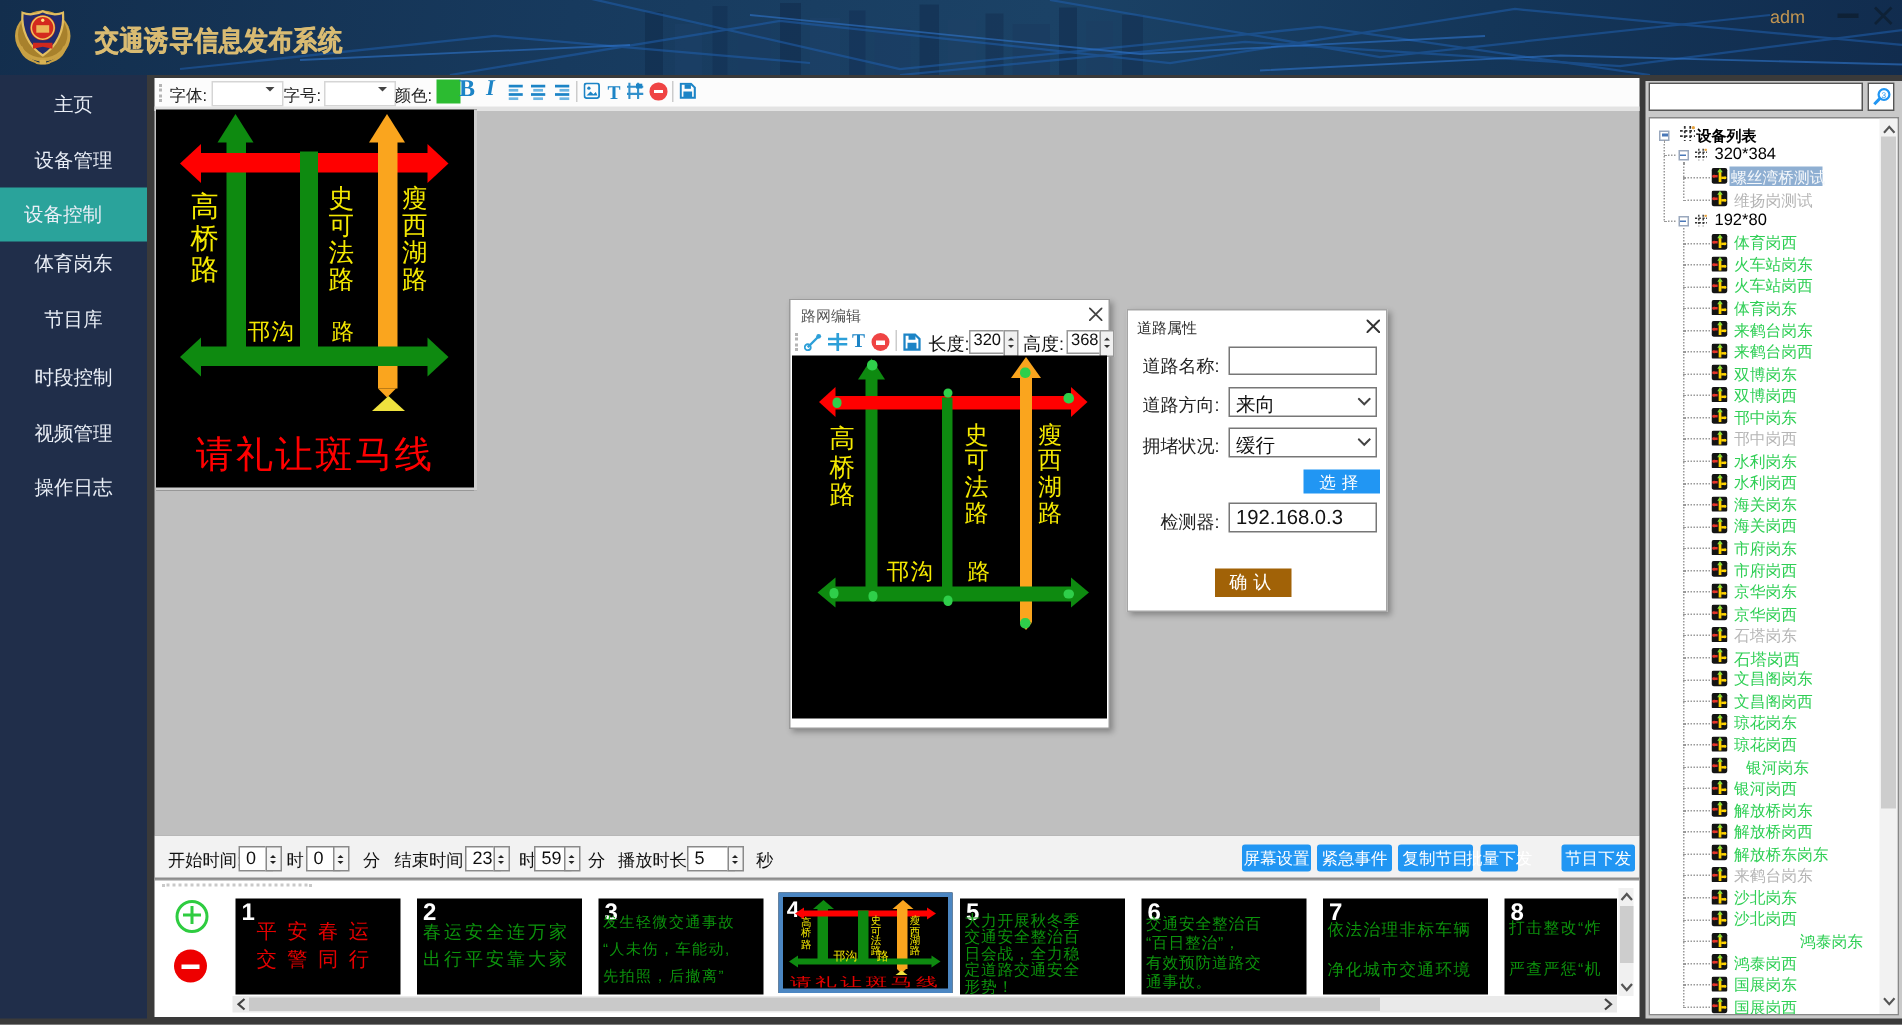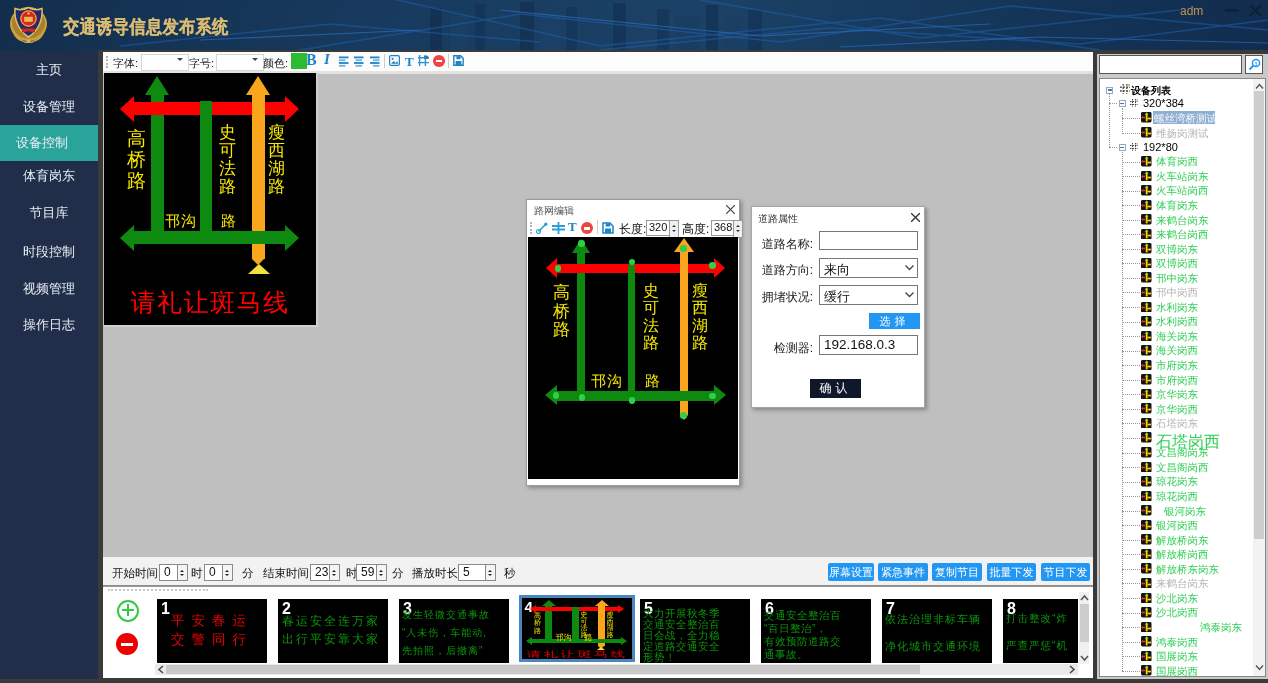--- a/index.html
+++ b/index.html
@@ -229,21 +229,21 @@
    <div class="a" style="left:4px;top:2px;font-size:13px;color:#111;">缓行</div>
    <svg class="a" style="left:85px;top:6px" width="9" height="6">
         <path d="M0.5 0.5 L4.5 4.5 L8.5 0.5" fill="none" stroke="#444" stroke-width="1.3"></path>
       </svg>
  </div>
  <div class="a" style="left:117px;top:106px;width:51px;height:16px;background:#2196f3;color:#fff;font-size:11px;display:flex;align-items:center;justify-content:center;letter-spacing:4px;">选择</div>
  <div class="a" style="left:5px;top:133px;width:56px;font-size:12px;color:#222;text-align:right;">检测器:</div>
  <div class="a" style="left:67px;top:128px;width:97px;height:18px;background:#fff;border:1px solid #777;">
    <div class="a" style="left:4px;top:1px;font-size:13.5px;color:#111;">192.168.0.3</div>
  </div>
- <div class="a" style="left:58px;top:172px;width:51px;height:19px;background:#0f172a;color:#fff;font-size:12px;display:flex;align-items:center;justify-content:center;letter-spacing:4px;">确认</div>
+ <div class="a" style="left:58px;top:172px;width:51px;height:19px;background:#a16207;color:#fff;font-size:12px;display:flex;align-items:center;justify-content:center;letter-spacing:4px;">确认</div>
 </div>
 <div class="a" style="left:103px;top:557px;width:990px;height:28px;background:#f2f2f2;border-bottom:1px solid #8c8c8c;">
     <div class="a" style="left:9px;top:8.5px;font-size:11.5px;color:#111;white-space:nowrap;">开始时间:</div>
     <div class="a" style="left:56px;top:7px;width:17px;height:15px;background:#fff;border:1px solid #8a8a8a;font-size:12px;color:#111;padding-left:4px;line-height:15px;">0</div>
     <div class="a" style="left:74px;top:7px;width:9px;height:15px;background:#f4f4f4;border:1px solid #8a8a8a;">
       <div class="a" style="left:2px;top:2.5px;width:0;height:0;border:2.6px solid transparent;border-bottom-color:#222;"></div>
       <div class="a" style="left:2px;top:9px;width:0;height:0;border:2.6px solid transparent;border-top-color:#222;"></div>
     </div>
     <div class="a" style="left:88px;top:8.5px;font-size:11.5px;color:#111;white-space:nowrap;">时</div>
     <div class="a" style="left:101px;top:7px;width:17px;height:15px;background:#fff;border:1px solid #8a8a8a;font-size:12px;color:#111;padding-left:4px;line-height:15px;">0</div>
@@ -268,21 +268,21 @@
     <div class="a" style="left:309px;top:8.5px;font-size:11.5px;color:#111;white-space:nowrap;">播放时长:</div>
     <div class="a" style="left:355px;top:7px;width:26px;height:15px;background:#fff;border:1px solid #8a8a8a;font-size:12px;color:#111;padding-left:4px;line-height:15px;">5</div>
     <div class="a" style="left:382px;top:7px;width:9px;height:15px;background:#f4f4f4;border:1px solid #8a8a8a;">
       <div class="a" style="left:2px;top:2.5px;width:0;height:0;border:2.6px solid transparent;border-bottom-color:#222;"></div>
       <div class="a" style="left:2px;top:9px;width:0;height:0;border:2.6px solid transparent;border-top-color:#222;"></div>
     </div>
     <div class="a" style="left:401px;top:8.5px;font-size:11.5px;color:#111;white-space:nowrap;">秒</div>
     <div class="a" style="left:725px;top:6px;width:46px;height:18px;background:#2196f3;border-radius:2px;color:#fff;font-size:11px;white-space:nowrap;display:flex;align-items:center;justify-content:center;">屏幕设置</div>
     <div class="a" style="left:775px;top:6px;width:50px;height:18px;background:#2196f3;border-radius:2px;color:#fff;font-size:11px;white-space:nowrap;display:flex;align-items:center;justify-content:center;">紧急事件</div>
     <div class="a" style="left:829px;top:6px;width:50px;height:18px;background:#2196f3;border-radius:2px;color:#fff;font-size:11px;white-space:nowrap;display:flex;align-items:center;justify-content:center;">复制节目</div>
-    <div class="a" style="left:884px;top:6px;width:49px;height:18px;background:#2196f3;border-radius:2px;color:#fff;font-size:11px;white-space:nowrap;display:flex;align-items:center;justify-content:center;">批量下发</div>
+    <div class="a" style="left:884px;top:6px;width:25px;height:18px;background:#2196f3;border-radius:2px;color:#fff;font-size:11px;white-space:nowrap;display:flex;align-items:center;justify-content:center;">批量下发</div>
     <div class="a" style="left:938px;top:6px;width:49px;height:18px;background:#2196f3;border-radius:2px;color:#fff;font-size:11px;white-space:nowrap;display:flex;align-items:center;justify-content:center;">节目下发</div>
   </div>
 <div class="a" style="left:103px;top:586px;width:990px;height:91px;background:#fff;border-top:1px solid #999;">
     <div class="a" style="left:5px;top:2px;width:100px;height:2px;border-top:2px dotted #c9c9c9;"></div>
     <div class="a" style="left:14px;top:13px;width:18px;height:18px;border:2px solid #2ecc40;border-radius:50%;"></div>
     <div class="a" style="left:19px;top:21.5px;width:12px;height:2.2px;background:#2ecc40;"></div>
     <div class="a" style="left:23.9px;top:16.6px;width:2.2px;height:12px;background:#2ecc40;"></div>
     <div class="a" style="left:13px;top:46px;width:22px;height:22px;border-radius:50%;background:#ee0000;"></div>
     <div class="a" style="left:18px;top:55.5px;width:12px;height:3px;background:#fff;"></div>
     <div class="a" style="left:54px;top:12px;width:110px;height:64px;background:#000;">
@@ -650,21 +650,21 @@
       <div class="a" style="left:22px;top:358.95px;width:18px;height:1px;border-top:1px dotted #999;"></div>
       <svg class="a" style="left:41px;top:353.45px" width="10.5" height="10.5" viewBox="0 0 11 11">
         <rect x="0" y="0" width="11" height="11" rx="1.5" fill="#141414"></rect>
         <rect x="5" y="1.8" width="1.9" height="8" fill="#ffd400"></rect>
         <path d="M5.9 0.2 L7.9 2.9 L4 2.9 Z" fill="#8adf3c"></path>
         <rect x="0.7" y="4.9" width="3.6" height="1.7" fill="#e63329"></rect>
         <path d="M0.4 5.7 L2 4.3 L2 7.1 Z" fill="#e63329"></path>
         <rect x="6.8" y="6" width="3.4" height="1.7" fill="#ffd400"></rect>
         <path d="M10.6 6.8 L9.2 5.5 L9.2 8.2 Z" fill="#ffd400"></path>
       </svg>
-      <div class="a" style="left:56px;top:352.8px;font-size:16px;color:#2fcf55;">石塔岗西</div>
+      <div class="a" style="left:56px;top:352.8px;font-size:11px;color:#2fcf55;">石塔岗西</div>
       <div class="a" style="left:22px;top:373.5px;width:18px;height:1px;border-top:1px dotted #999;"></div>
       <svg class="a" style="left:41px;top:368.0px" width="10.5" height="10.5" viewBox="0 0 11 11">
         <rect x="0" y="0" width="11" height="11" rx="1.5" fill="#141414"></rect>
         <rect x="5" y="1.8" width="1.9" height="8" fill="#ffd400"></rect>
         <path d="M5.9 0.2 L7.9 2.9 L4 2.9 Z" fill="#8adf3c"></path>
         <rect x="0.7" y="4.9" width="3.6" height="1.7" fill="#e63329"></rect>
         <path d="M0.4 5.7 L2 4.3 L2 7.1 Z" fill="#e63329"></path>
         <rect x="6.8" y="6" width="3.4" height="1.7" fill="#ffd400"></rect>
         <path d="M10.6 6.8 L9.2 5.5 L9.2 8.2 Z" fill="#ffd400"></path>
       </svg>

